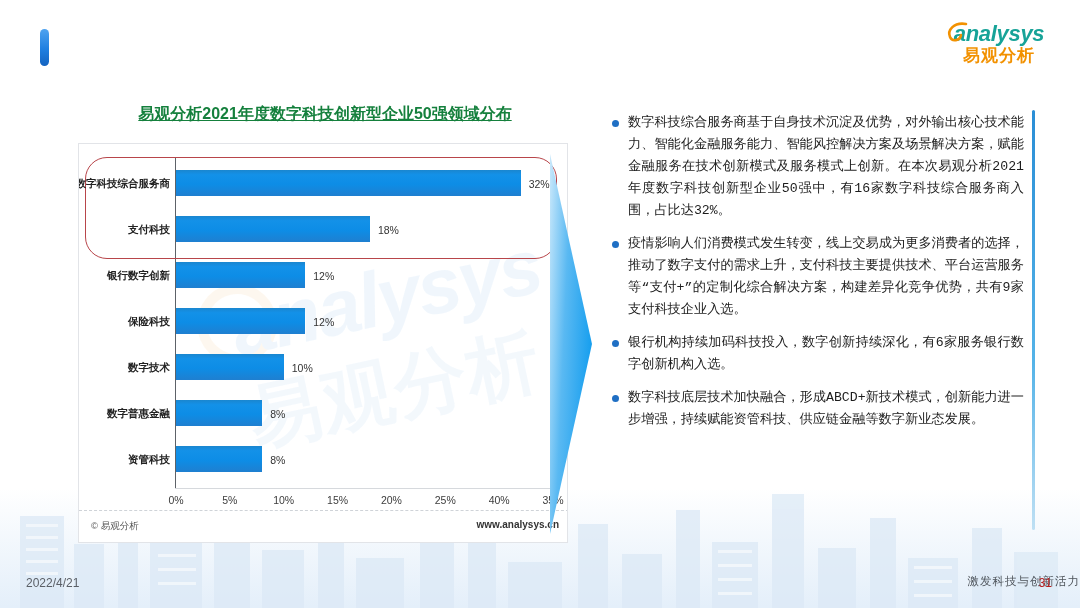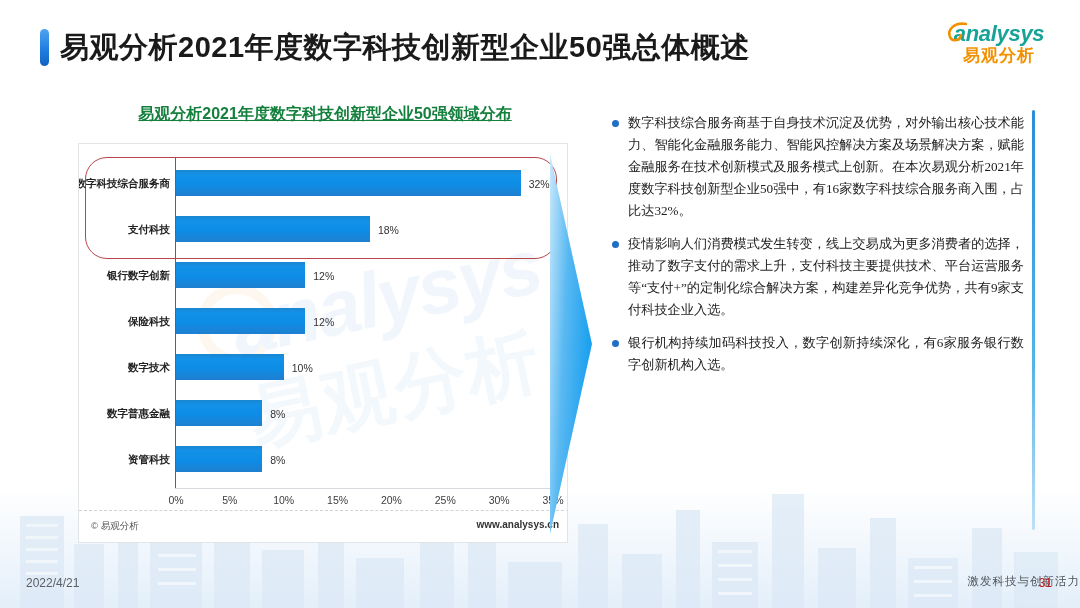--- a/index.html
+++ b/index.html
@@ -60,21 +60,21 @@
 
   
   #flow-arrow{position:absolute;left:548px;top:150px;width:48px;height:388px;}
 
   
   #bullets{position:absolute;left:612px;top:112px;width:412px;}
   .bullet-row{display:flex;margin-bottom:11px;}
   .bullet-dot{flex:0 0 auto;width:7px;height:7px;border-radius:50%;background:#1f6fc4;
      margin:8px 9px 0 0;}
   .bullet-text{flex:1 1 auto;font-size:13.2px;line-height:22px;color:#1c1c1c;text-align:justify;
-     font-family:Liberation Serif, serif;}
+     font-family:Liberation Mono, monospace;}
   #right-rule{position:absolute;left:1032px;top:110px;width:3px;height:420px;
      background:linear-gradient(180deg,#2a8ed6 0%,#54b3e8 60%,#bfe0f4 100%);border-radius:2px;}
 
   
   #footer-date{position:absolute;left:26px;bottom:18px;font-size:12px;color:#5a5f66;}
   #footer-slogan{position:absolute;left:0;right:0;bottom:19px;text-align:right;font-size:11.5px;
      color:#4d535a;letter-spacing:1px;}
   #footer-page{position:absolute;right:28px;bottom:18px;font-size:12px;color:#b91c1c;}
 </style>
 </head>
@@ -120,21 +120,20 @@
     <rect x="718" y="120" width="34" height="3"></rect>
       <rect x="718" y="134" width="34" height="3"></rect>
     <rect x="914" y="108" width="38" height="3"></rect>
       <rect x="914" y="122" width="38" height="3"></rect>
     <rect x="914" y="136" width="38" height="3"></rect>
   </g>
 </svg>
 
 <div id="header">
   <div id="title-accent"></div>
-  <div id="page-title">易观分析2021年度数字科技创新型企业50强总体概述</div>
   <div id="brand-logo">
     <svg id="brand-swoosh" width="24" height="24" viewBox="0 0 24 24">
       <path d="M20 4 C8 2 1 10 4 17 C6 22 14 21 15 15" fill="none" stroke="#f29100" stroke-width="2.6" stroke-linecap="round"></path>
     </svg>
     <div id="brand-en">analysys</div>
     <div id="brand-cn">易观分析</div>
   </div>
 </div>
 
 <div id="chart-title">易观分析2021年度数字科技创新型企业50强领域分布</div>
@@ -166,21 +165,21 @@
         <div class="bar" style="top: 302px; width: 86.1714px; height: 26px;"></div>
         <div class="bar-value" style="left: 191.171px; top: 310px;">8%</div>
       </div>
     <div id="xticks">
         <div class="x-tick" style="left: 77px;">0%</div>
         <div class="x-tick" style="left: 130.857px;">5%</div>
         <div class="x-tick" style="left: 184.714px;">10%</div>
         <div class="x-tick" style="left: 238.571px;">15%</div>
         <div class="x-tick" style="left: 292.429px;">20%</div>
         <div class="x-tick" style="left: 346.286px;">25%</div>
-        <div class="x-tick" style="left: 400.143px;">30%</div>
+        <div class="x-tick" style="left: 400.143px;">40%</div>
         <div class="x-tick" style="left: 454px;">35%</div>
       </div>
     <div id="highlight-box" style="border-color: rgb(184, 69, 74);"></div>
   <div class="cat-label" style="top: 33px; right: 399px;">数字科技综合服务商</div>
       <div class="cat-label" style="top: 79px; right: 399px;">支付科技</div>
       <div class="cat-label" style="top: 125px; right: 399px;">银行数字创新</div>
       <div class="cat-label" style="top: 171px; right: 399px;">保险科技</div>
       <div class="cat-label" style="top: 217px; right: 399px;">数字技术</div>
       <div class="cat-label" style="top: 263px; right: 399px;">数字普惠金融</div>
       <div class="cat-label" style="top: 309px; right: 399px;">资管科技</div>
@@ -209,18 +208,22 @@
       <div class="bullet-text">数字科技综合服务商基于自身技术沉淀及优势，对外输出核心技术能力、智能化金融服务能力、智能风控解决方案及场景解决方案，赋能金融服务在技术创新模式及服务模式上创新。在本次易观分析2021年度数字科技创新型企业50强中，有16家数字科技综合服务商入围，占比达32%。</div>
     </div>
     <div class="bullet-row">
       <div class="bullet-dot"></div>
       <div class="bullet-text"> 疫情影响人们消费模式发生转变，线上交易成为更多消费者的选择，推动了数字支付的需求上升，支付科技主要提供技术、平台运营服务等“支付+”的定制化综合解决方案，构建差异化竞争优势，共有9家支付科技企业入选。</div>
     </div>
     <div class="bullet-row">
       <div class="bullet-dot"></div>
       <div class="bullet-text">银行机构持续加码科技投入，数字创新持续深化，有6家服务银行数字创新机构入选。</div>
     </div>
+    <div class="bullet-row">
+      <div class="bullet-dot"></div>
+      <div class="bullet-text">数字科技底层技术加快融合，形成ABCD+新技术模式，创新能力进一步增强，持续赋能资管科技、供应链金融等数字新业态发展。</div>
+    </div>
   </div>
 <div id="right-rule"></div>
 
 <div id="footer-date">2022/4/21</div>
 <div id="footer-slogan">激发科技与创新活力</div>
 <div id="footer-page">31</div>
 
 </body></html>

